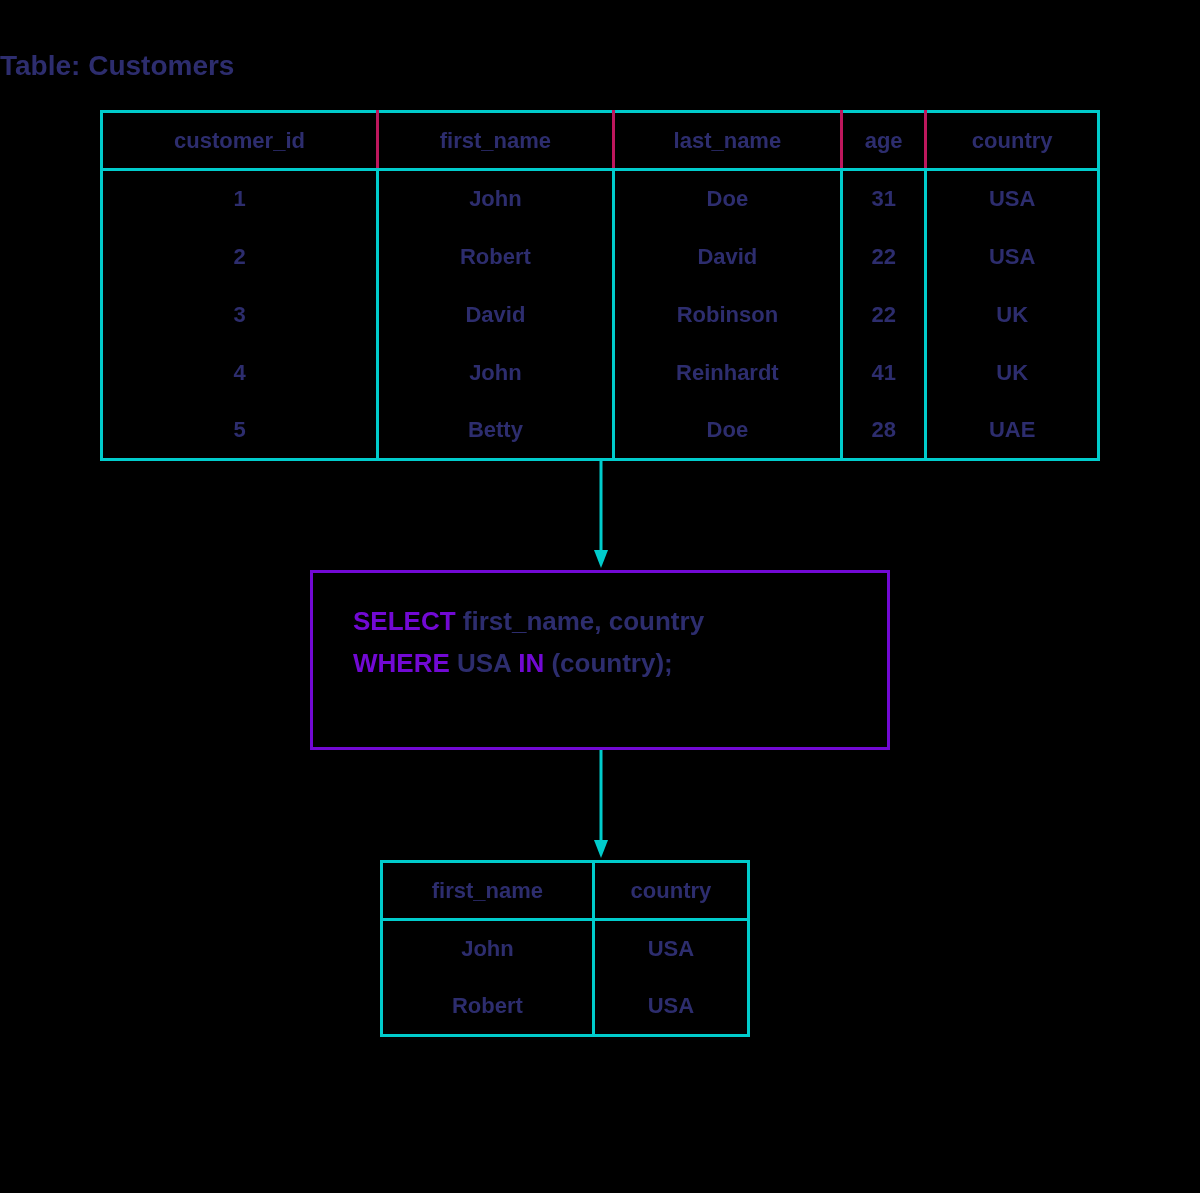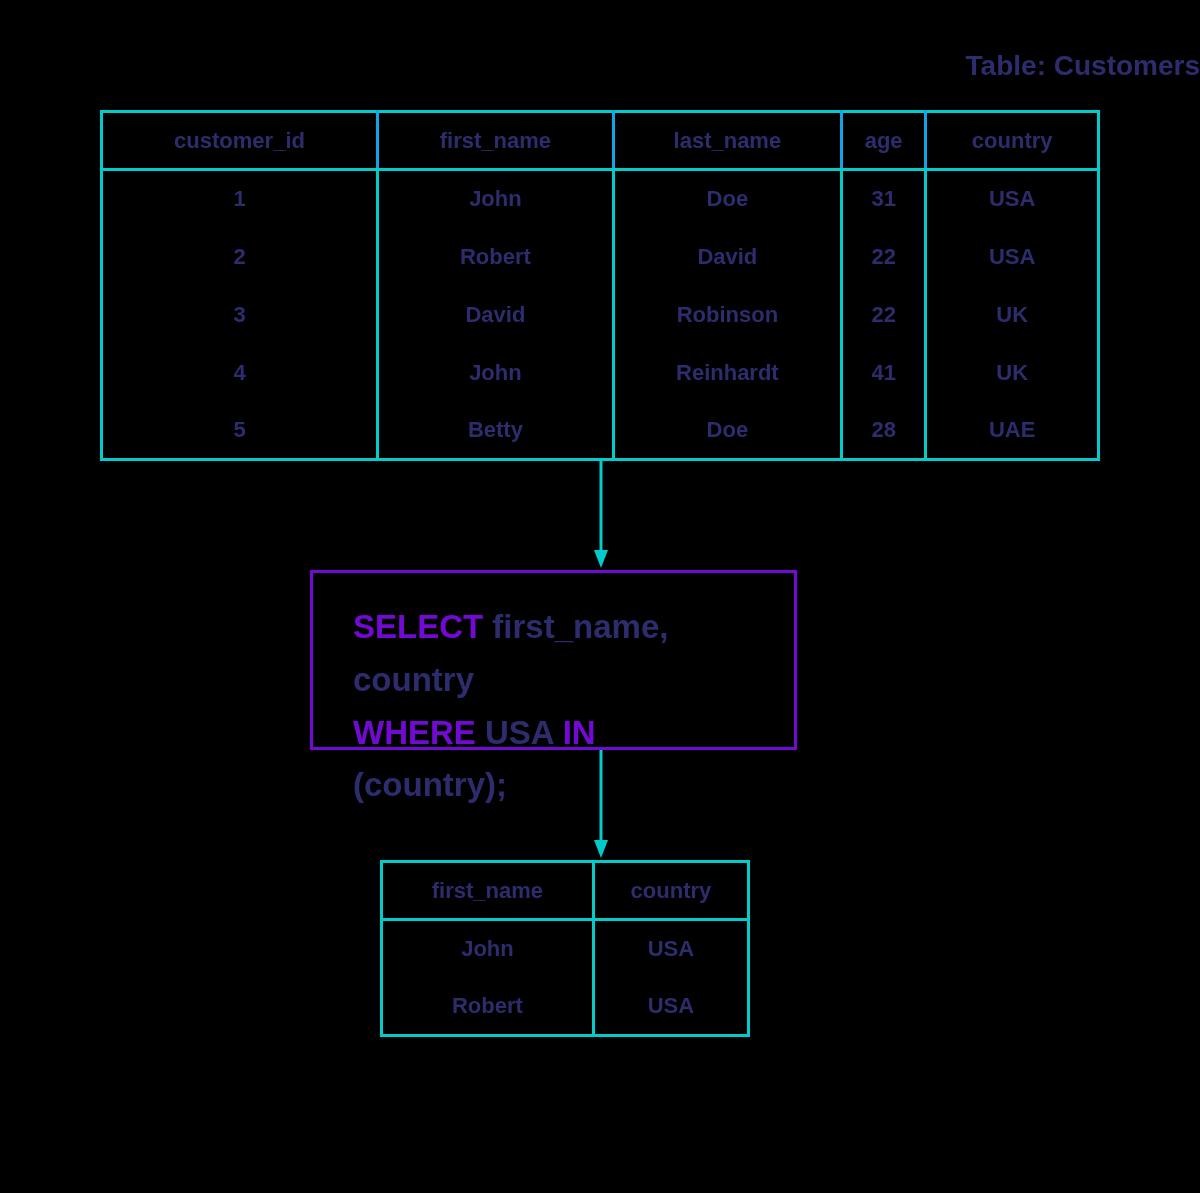--- a/index.html
+++ b/index.html
@@ -11,21 +11,21 @@
       background: #000;
       width: 1200px;
       height: 1193px;
       font-family: -apple-system, BlinkMacSystemFont, "Segoe UI", Helvetica, Arial, sans-serif;
       position: relative;
     }
     .title {
       color: #2d2d6e;
       font-size: 28px;
       font-weight: 700;
-      text-align: right;
+      text-align: left;
       position: absolute;
       top: 50px;
       left: 0;
       right: 0;
     }
     .source-table {
       position: absolute;
       top: 110px;
       left: 100px;
       width: 1000px;
@@ -35,21 +35,21 @@
     .source-table th, .source-table td {
       color: #2d2d6e;
       text-align: center;
       font-size: 22px;
       padding: 0;
     }
     .source-table th {
       height: 58px;
       font-weight: 700;
       border-bottom: 3px solid #0cc;
-      border-right: 3px solid #0ea5e9;
+      border-right: 3px solid #be185d;
     }
     .source-table th:last-child {
       border-right: none;
     }
     .source-table td {
       height: 58px;
       font-weight: 600;
       border-right: 3px solid #0cc;
     }
     .source-table td:last-child {
@@ -57,26 +57,26 @@
     }
     .arrow1 {
       position: absolute;
       left: 594px;
       top: 460px;
     }
     .sql-box {
       position: absolute;
       top: 570px;
       left: 310px;
-      width: 487px;
+      width: 580px;
       height: 180px;
       border: 3px solid #7209d4;
       padding: 28px 40px;
       color: #2d2d6e;
-      font-size: 33px;
+      font-size: 26px;
       font-weight: 600;
       line-height: 1.6;
     }
     .sql-box .kw {
       color: #7209d4;
       font-weight: 700;
     }
     .arrow2 {
       position: absolute;
       left: 594px;

